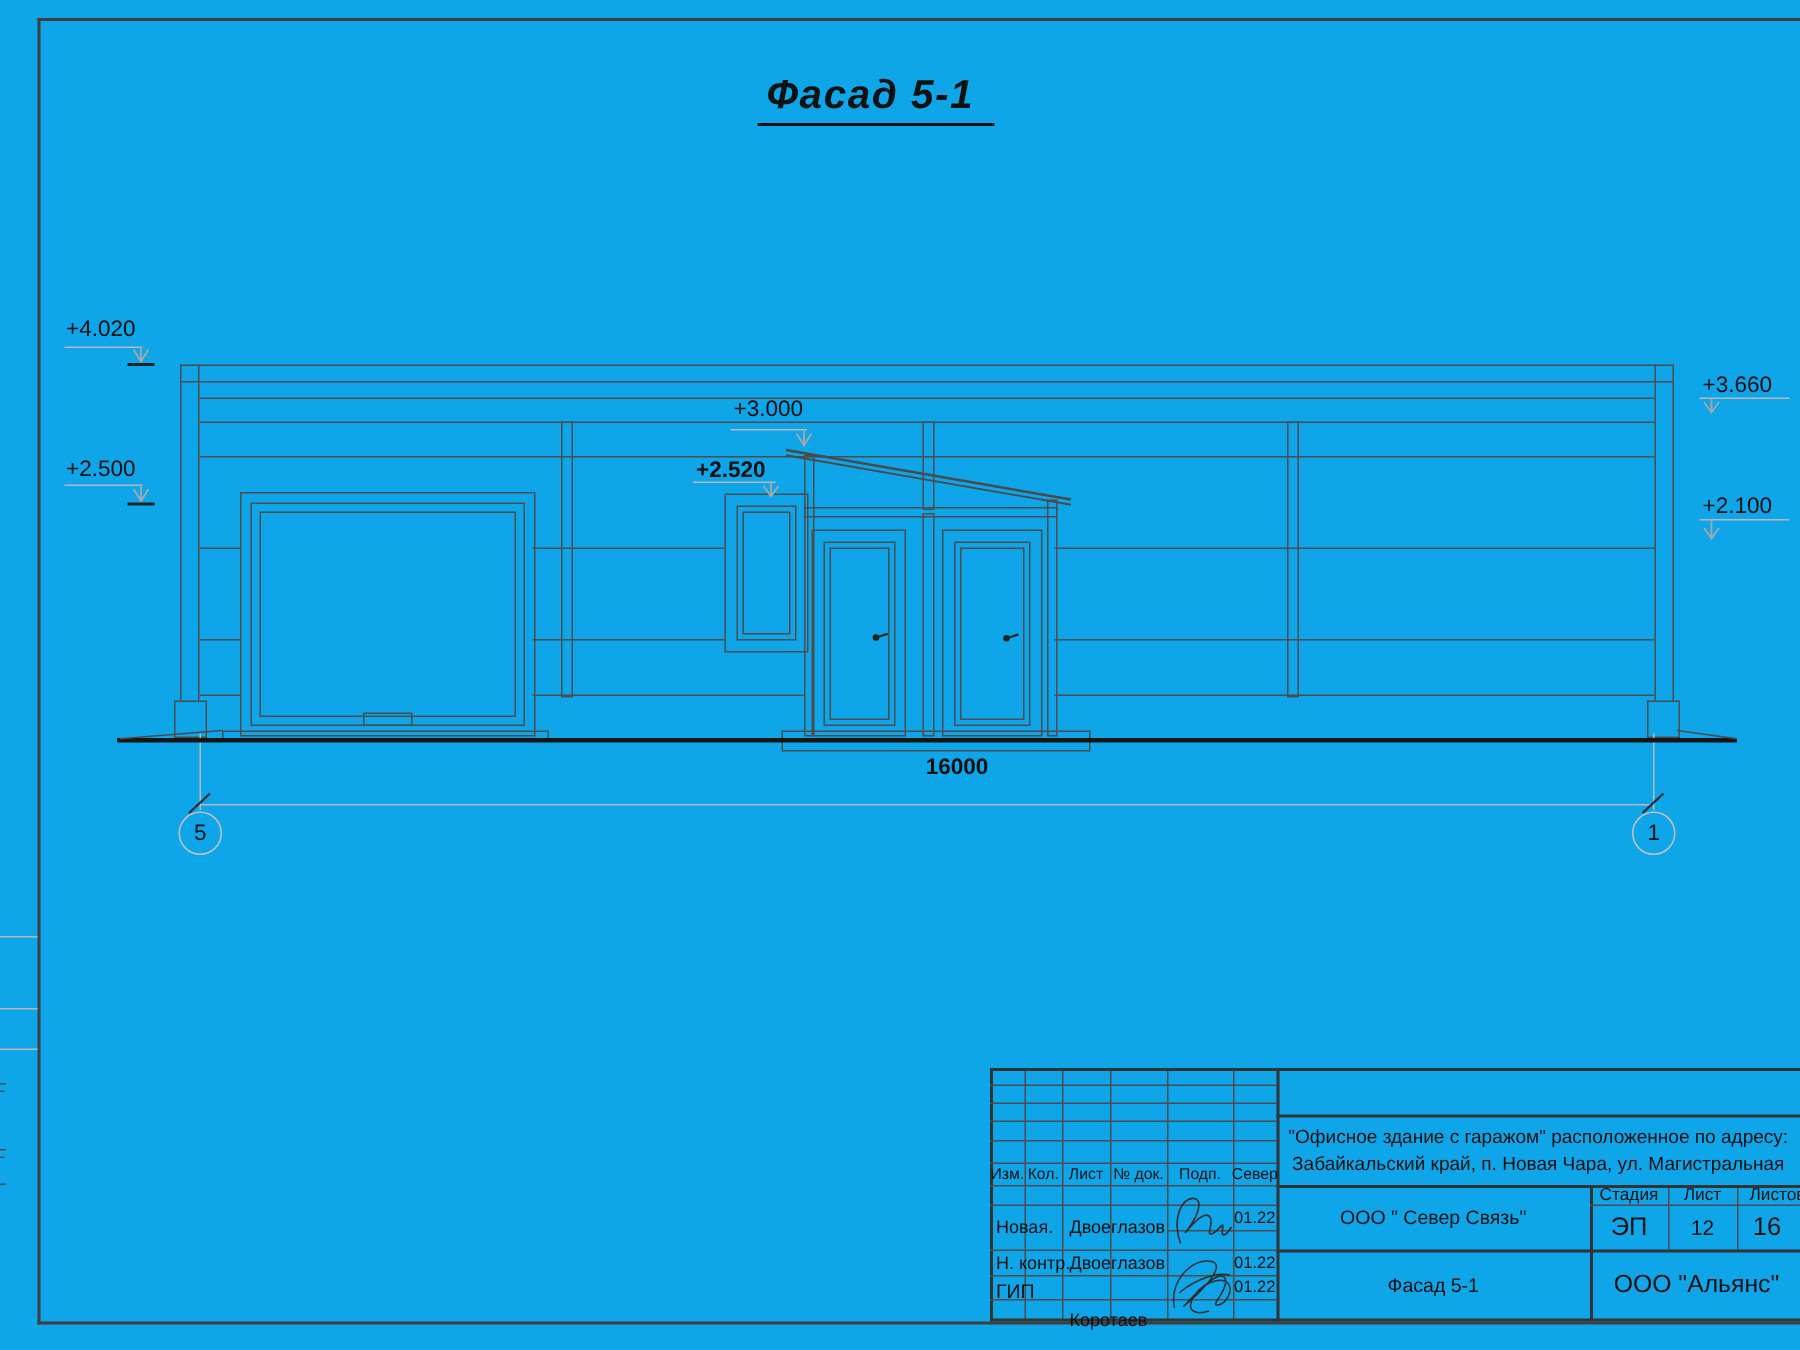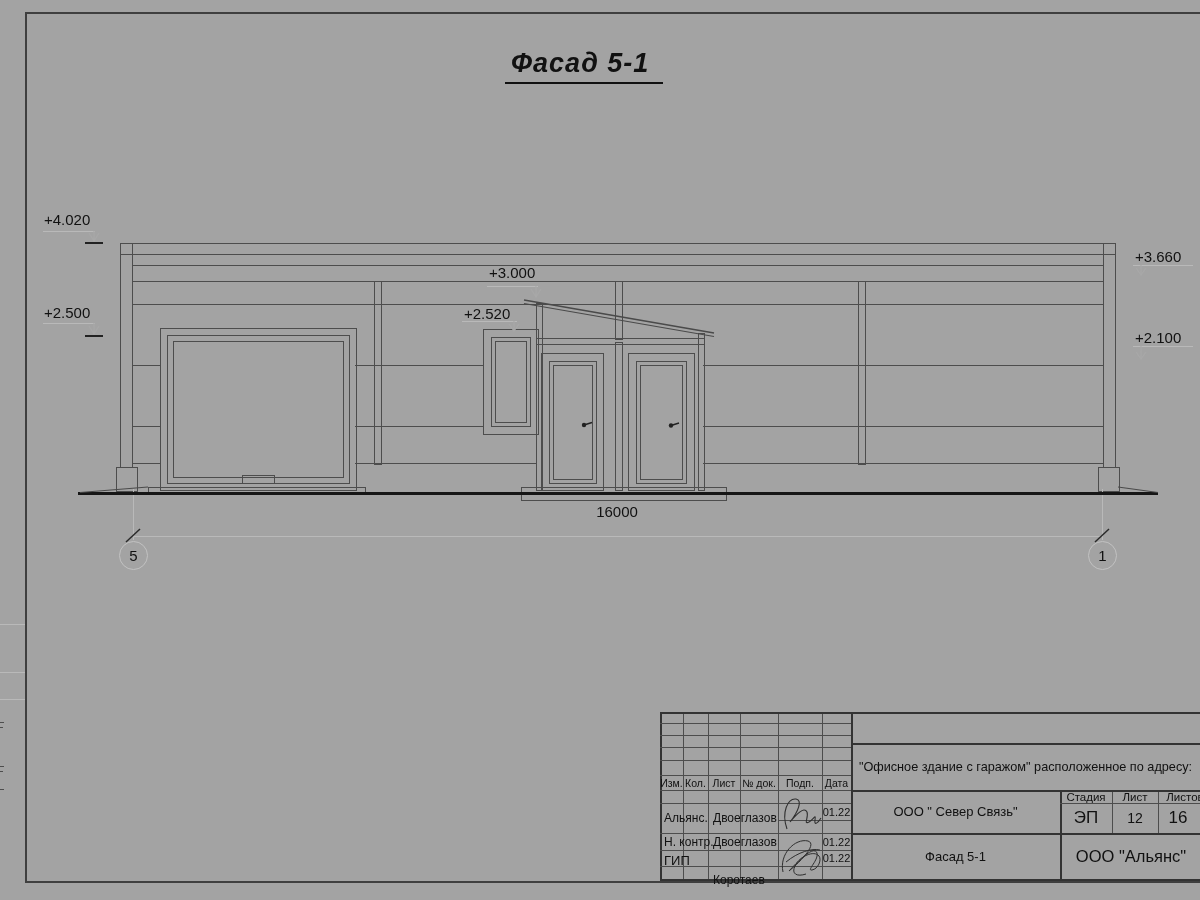--- a/index.html
+++ b/index.html
@@ -1,17 +1,17 @@
 <!DOCTYPE html>
 <html><head>
 <meta charset="utf-8">
 <style>
   html,body{margin:0;padding:0;background:#e8e8e8;}
   .sheet{
-    position:relative;width:1200px;height:900px;background:#a3a3a3;
+    position:relative;width:1200px;height:900px;background:#0ea5e9;
     overflow:hidden;font-family:"Liberation Sans",sans-serif;color:#111;
   }
   .frame{
     position:absolute;left:25px;top:12px;width:1175px;height:867px;
     border-left:2px solid #3f3f3f;border-top:2px solid #3f3f3f;border-bottom:2px solid #3f3f3f;
   }
   .ln{position:absolute;}
   .hl{border-top:1px solid #4d4d4d;}
   .vl{border-left:1px solid #4d4d4d;}
   .rect{border:1px solid #4d4d4d;}
@@ -130,51 +130,52 @@
       <div class="ln hl" style="left: 660px; top: 866px; width: 191px; height: 0px;"></div>
       <div class="ln hl" style="left: 778px; top: 820px; width: 73px; height: 0px;"></div>
       <div class="ln hthk" style="left: 660px; top: 879px; width: 540px; height: 0px;"></div>
     </div>
 
   <div class="ground"></div>
 
   <div class="elev" style="left:44px;top:211px;text-align:center;">+4.020</div>
   <div class="elev" style="left:44px;top:304px;">+2.500</div>
   <div class="elev" style="left:489px;top:264px;">+3.000</div>
-  <div class="elev" style="left:464px;top:305px;">+2.520</div>
+  <div class="elev" style="left:464px;top:305px;font-weight:bold;">+2.520</div>
   <div class="elev" style="left:1135px;top:248px;">+3.660</div>
   <div class="elev" style="left:1135px;top:329px;">+2.100</div>
 
-  <div class="t" style="left:557px;top:503px;width:120px;height:17px;font-size:15px;">16000</div>
+  <div class="t" style="left:578px;top:503px;width:120px;height:17px;font-size:15px;font-weight:bold;">16000</div>
 
   <div class="axis-circle" style="left:119px;top:541px;">5</div>
   <div class="axis-circle" style="left:1088px;top:541px;">1</div>
 
   <div class="t" style="left:660px;top:775px;width:23px;height:15px;font-size:10.5px;">Изм.</div>
   <div class="t" style="left:683px;top:775px;width:25px;height:15px;font-size:10.5px;">Кол.</div>
   <div class="t" style="left:708px;top:775px;width:32px;height:15px;font-size:10.5px;">Лист</div>
   <div class="t" style="left:740px;top:775px;width:38px;height:15px;font-size:10.5px;">№ док.</div>
   <div class="t" style="left:778px;top:775px;width:44px;height:15px;font-size:10.5px;">Подп.</div>
-  <div class="t" style="left:822px;top:775px;width:29px;height:15px;font-size:10.5px;">Дата</div>
-
-  <div class="t tl" style="left:661px;top:803px;width:47px;height:30px;font-size:12px;">Альянс.</div>
+  <div class="t" style="left:822px;top:775px;width:29px;height:15px;font-size:10.5px;">Север</div>
+
+  <div class="t tl" style="left:661px;top:803px;width:47px;height:30px;font-size:12px;">Новая.</div>
   <div class="t tl" style="left:710px;top:803px;width:68px;height:30px;font-size:12px;">Двоеглазов</div>
   <div class="t" style="left:822px;top:803px;width:29px;height:17px;font-size:11px;">01.22</div>
 
   <div class="t tl" style="left:661px;top:833px;width:50px;height:17px;font-size:12px;">Н. контр.</div>
   <div class="t tl" style="left:710px;top:833px;width:68px;height:17px;font-size:12px;">Двоеглазов</div>
   <div class="t" style="left:822px;top:833px;width:29px;height:17px;font-size:11px;">01.22</div>
 
   <div class="t tl" style="left:661px;top:852px;width:47px;height:16px;font-size:13px;">ГИП</div>
   <div class="t tl" style="left:710px;top:872px;width:68px;height:16px;font-size:12px;">Коротаев</div>
   <div class="t" style="left:822px;top:850px;width:29px;height:16px;font-size:11px;">01.22</div>
 
 
   <div class="t" style="left:851px;top:743px;width:349px;height:47px;flex-direction:column;justify-content:center;font-size:12.7px;line-height:18px;">
     <span>"Офисное здание с гаражом" расположенное по адресу:</span>
+    <span>Забайкальский край, п. Новая Чара, ул. Магистральная</span>
   </div>
 
   <div class="t" style="left:851px;top:790px;width:209px;height:43px;font-size:13px;">ООО " Север Связь"</div>
   <div class="t" style="left:851px;top:833px;width:209px;height:46px;font-size:13px;">Фасад 5-1</div>
 
   <div class="t" style="left:1060px;top:790px;width:52px;height:13px;font-size:11.5px;">Стадия</div>
   <div class="t" style="left:1112px;top:790px;width:46px;height:13px;font-size:11.5px;">Лист</div>
   <div class="t" style="left:1158px;top:790px;width:54px;height:13px;font-size:11.5px;">Листов</div>
 
   <div class="t" style="left:1060px;top:803px;width:52px;height:30px;font-size:17px;">ЭП</div>

